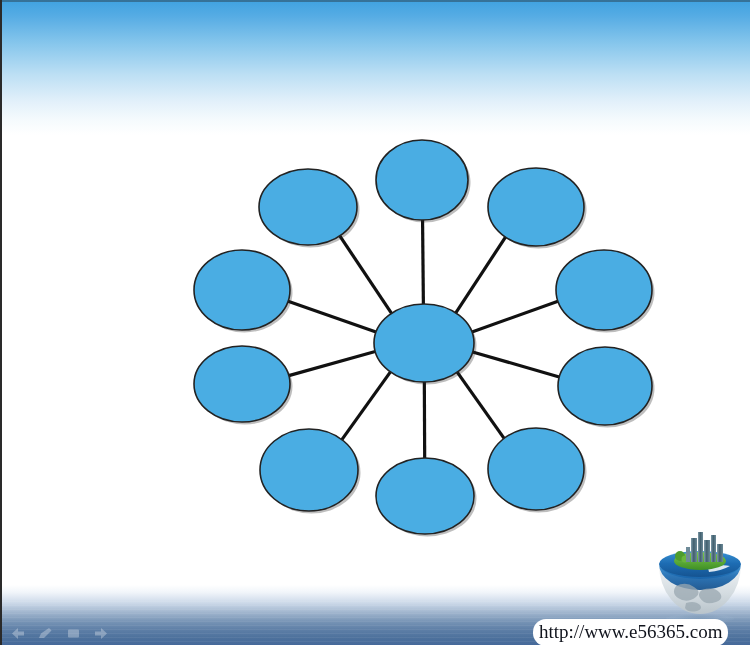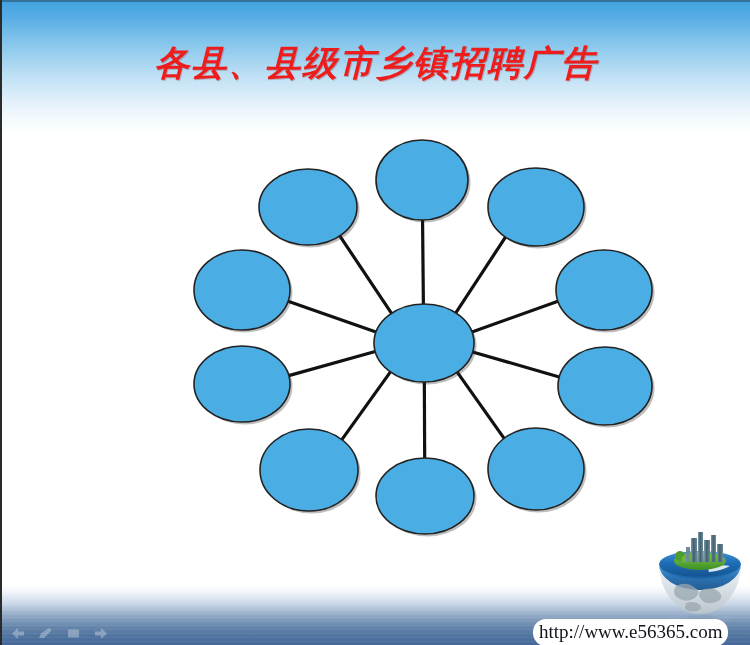--- a/index.html
+++ b/index.html
@@ -178,21 +178,20 @@
 <body>
 
 <div id="slide">
 
   <div class="bg-white"></div>
   <div class="bg-sky"></div>
   <div class="bg-sky-topline"></div>
   <div class="bg-sea"></div>
   <div class="bg-sea-shimmer"></div>
 
-  <div class="title">各县、县级市乡镇招聘广告</div>
 
   <svg id="diagram" viewBox="0 0 750 645">
     <g id="spokes">
         <line x1="421.39" y1="304.00" x2="420.56" y2="220.00" class="spoke" stroke="#111111"></line>
         <line x1="453.79" y1="312.89" x2="503.49" y2="237.11" class="spoke" stroke="#111111"></line>
         <line x1="469.96" y1="331.98" x2="555.95" y2="301.30" class="spoke" stroke="#111111"></line>
         <line x1="470.65" y1="352.01" x2="557.27" y2="376.99" class="spoke" stroke="#111111"></line>
         <line x1="455.22" y1="372.15" x2="502.11" y2="438.36" class="spoke" stroke="#111111"></line>
         <line x1="422.33" y1="382.00" x2="422.68" y2="458.00" class="spoke" stroke="#111111"></line>
         <line x1="388.44" y1="371.91" x2="339.89" y2="439.61" class="spoke" stroke="#111111"></line>

